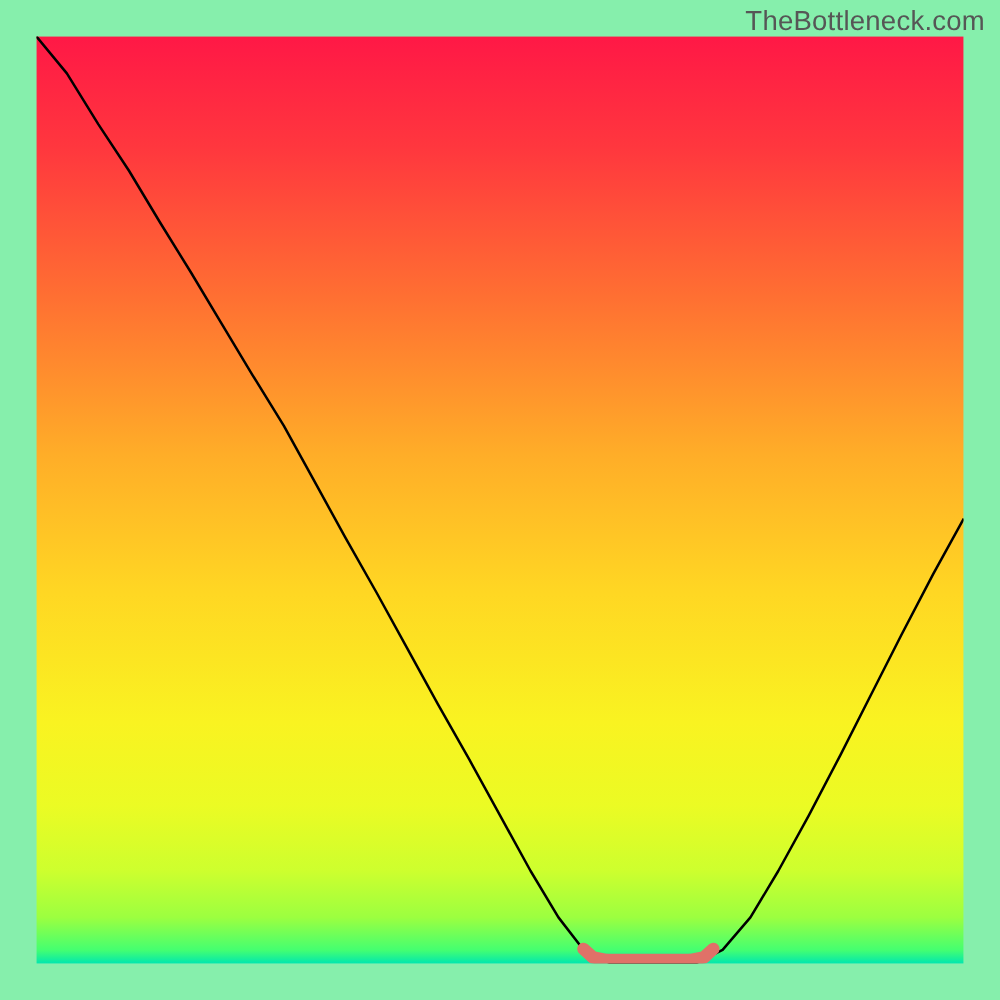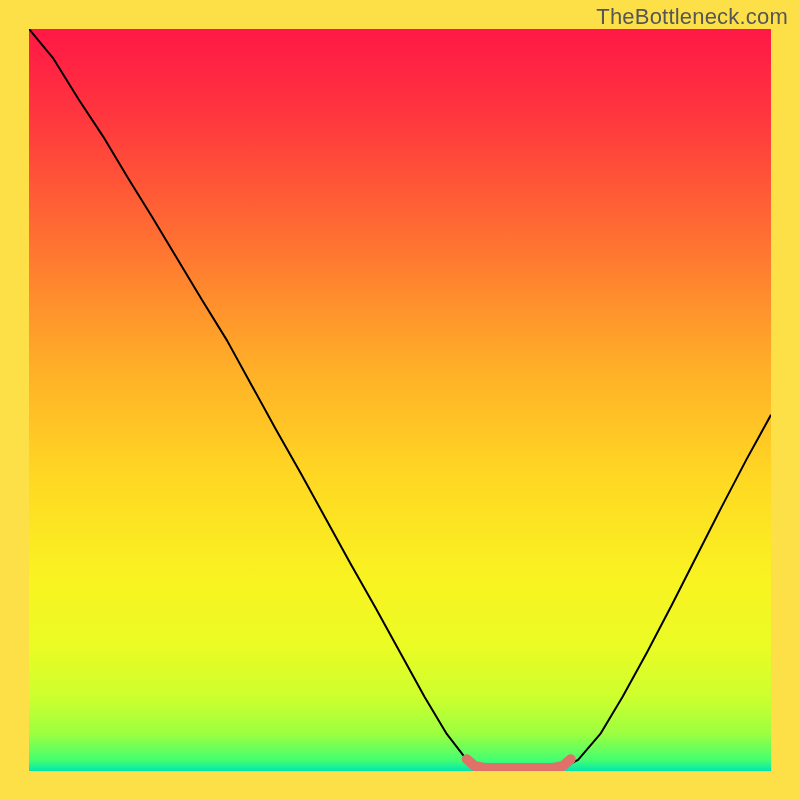--- a/index.html
+++ b/index.html
@@ -7,21 +7,21 @@
     padding: 0;
     width: 800px;
     height: 800px;
     background: #000;
     overflow: hidden;
   }
   .frame {
     position: relative;
     width: 800px;
     height: 800px;
-    background: #fde047;
+    background: #86efac;
   }
   .watermark {
     position: absolute;
     top: 4px;
     right: 12px;
     font-family: Arial, Helvetica, sans-serif;
     font-size: 22px;
     color: #565656;
     letter-spacing: 0.2px;
     z-index: 5;

